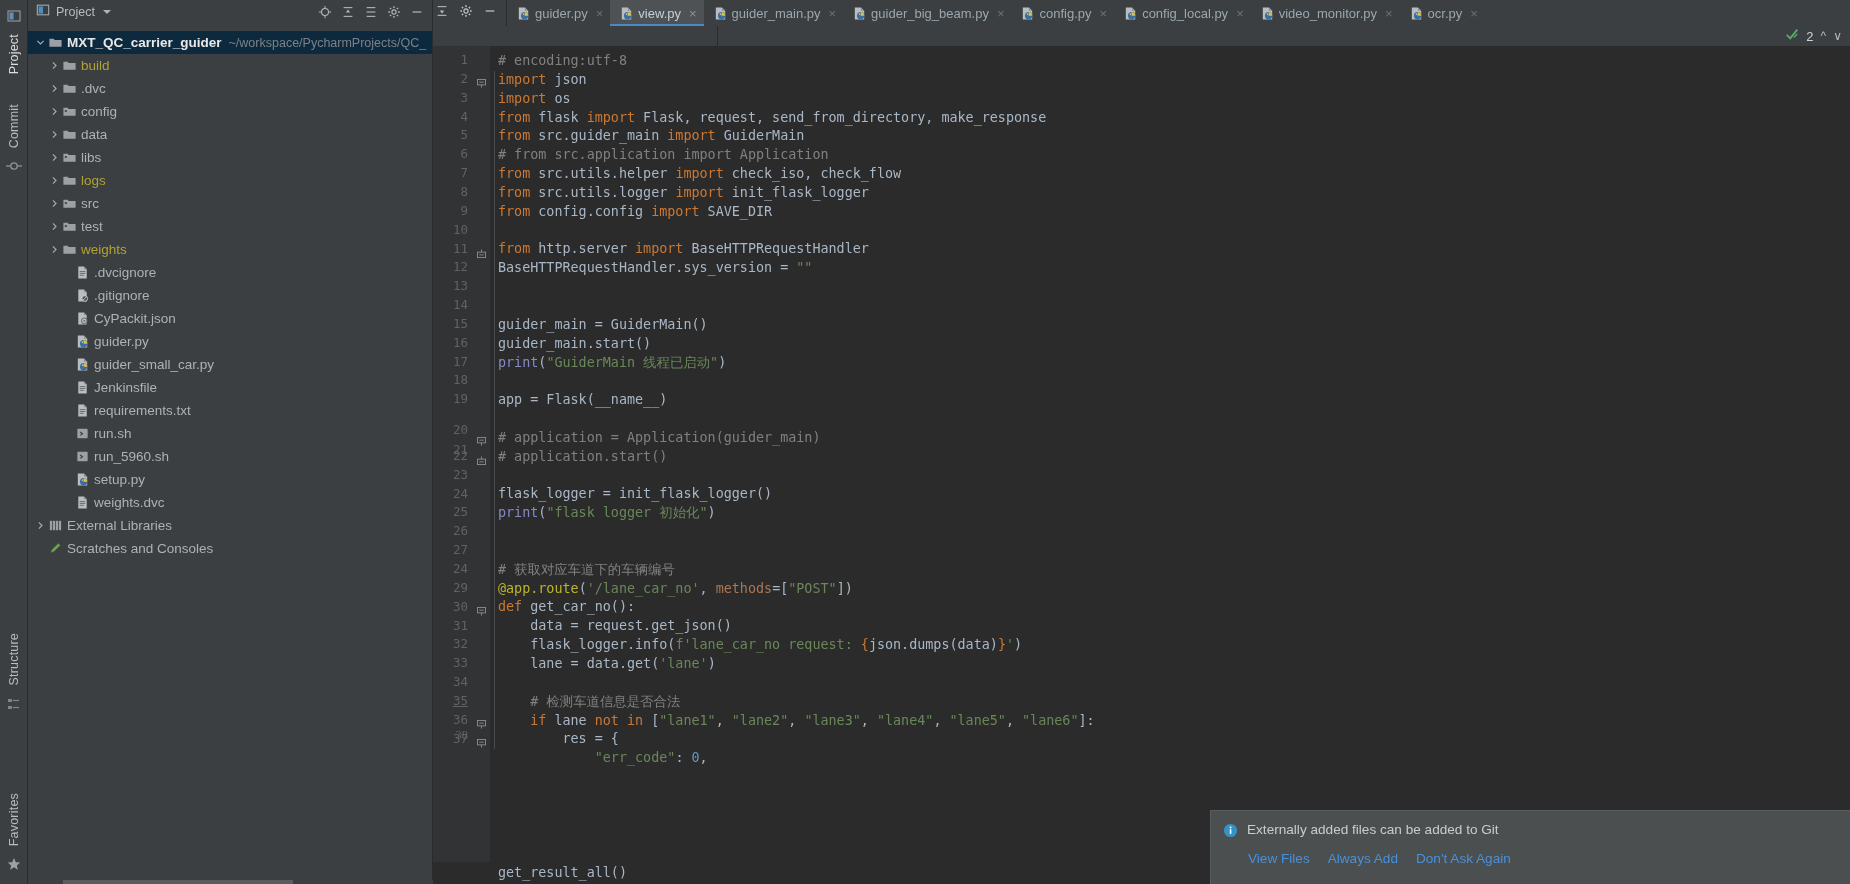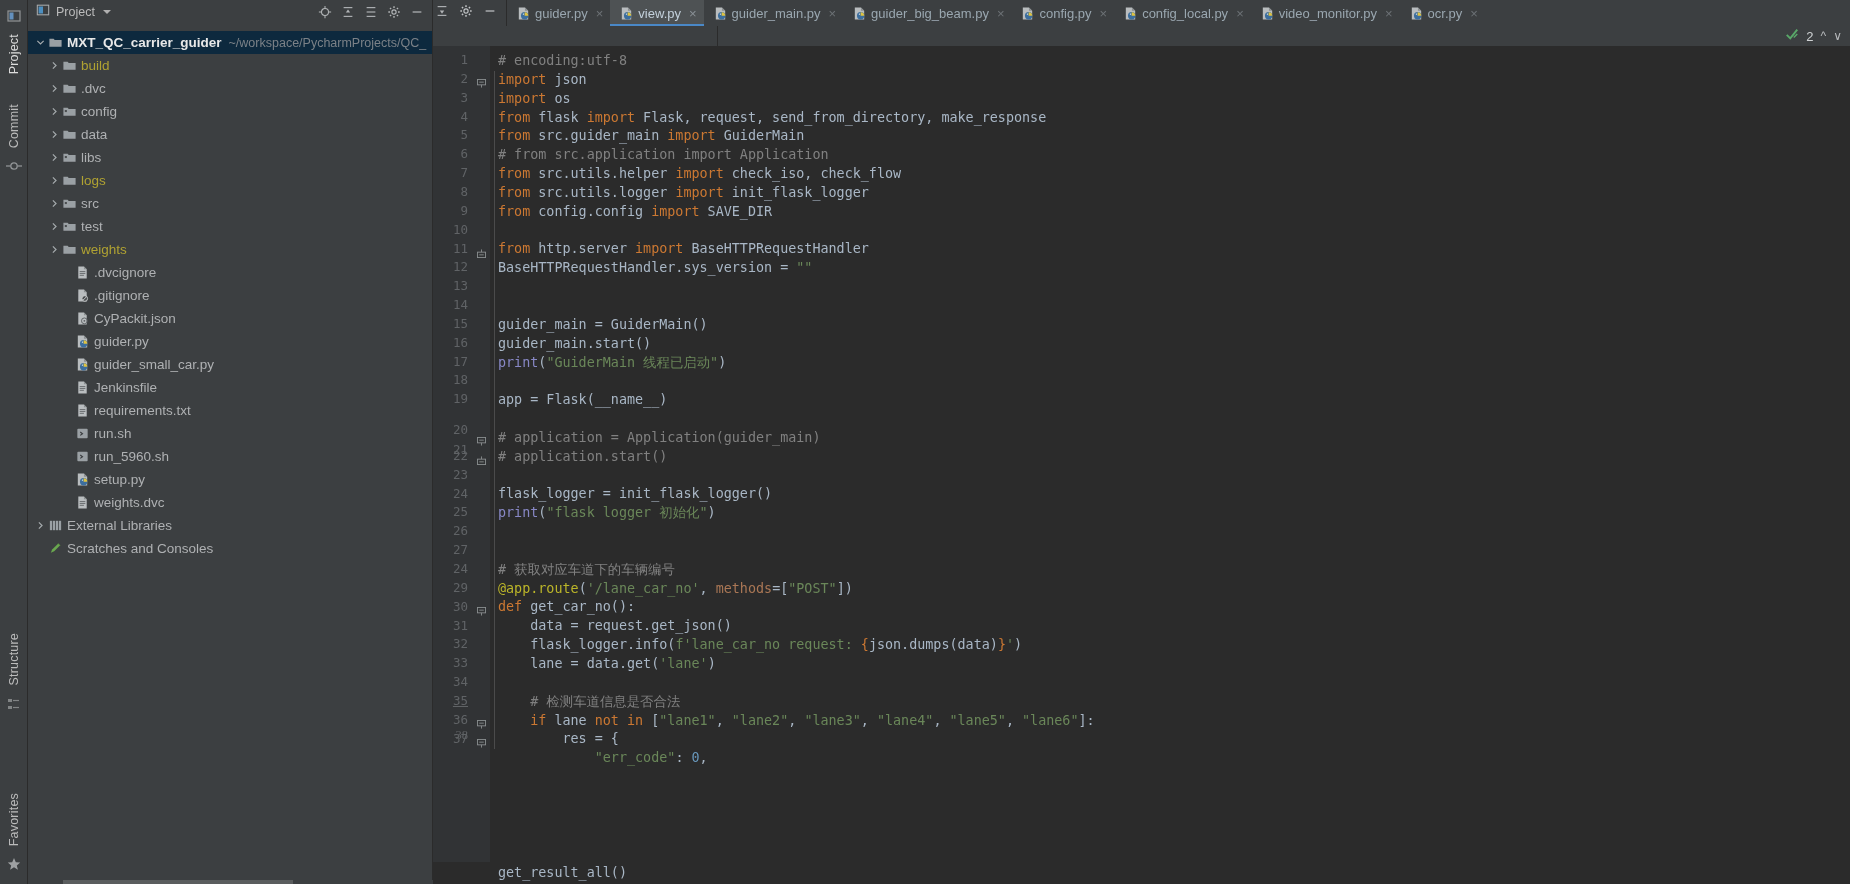--- a/index.html
+++ b/index.html
@@ -819,15 +819,32 @@
           <div class="gnum" style="top: 682px; font-family: Liberation Serif, serif;">38</div>
         </div>
       <div class="code-wrap">
         <div class="guide" id="guide" style="top: 24.85px; height: 678.6px;"></div>
         <div class="code" id="code" style="top: 6px;"><div class="cline"><span class="cmt"># encoding:utf-8</span></div><div class="cline"><span class="kw">import</span><span class="id"> json</span></div><div class="cline"><span class="kw">import</span><span class="id"> os</span></div><div class="cline"><span class="kw">from</span><span class="id"> flask </span><span class="kw">import</span><span class="id"> Flask, request, send_from_directory, make_response</span></div><div class="cline"><span class="kw">from</span><span class="id"> src.guider_main </span><span class="kw">import</span><span class="id"> GuiderMain</span></div><div class="cline"><span class="cmt"># from src.application import Application</span></div><div class="cline"><span class="kw">from</span><span class="id"> src.utils.helper </span><span class="kw">import</span><span class="id"> check_iso, check_flow</span></div><div class="cline"><span class="kw">from</span><span class="id"> src.utils.logger </span><span class="kw">import</span><span class="id"> init_flask_logger</span></div><div class="cline"><span class="kw">from</span><span class="id"> config.config </span><span class="kw">import</span><span class="id"> SAVE_DIR</span></div><div class="cline">&nbsp;</div><div class="cline"><span class="kw">from</span><span class="id"> http.server </span><span class="kw">import</span><span class="id"> BaseHTTPRequestHandler</span></div><div class="cline"><span class="id">BaseHTTPRequestHandler.sys_version = </span><span class="str">""</span></div><div class="cline">&nbsp;</div><div class="cline">&nbsp;</div><div class="cline"><span class="id">guider_main = GuiderMain()</span></div><div class="cline"><span class="id">guider_main.start()</span></div><div class="cline"><span class="bi">print</span><span class="id">(</span><span class="str">"GuiderMain 线程已启动"</span><span class="id">)</span></div><div class="cline">&nbsp;</div><div class="cline"><span class="id">app = Flask(__name__)</span></div><div class="cline">&nbsp;</div><div class="cline"><span class="cmt"># application = Application(guider_main)</span></div><div class="cline"><span class="cmt"># application.start()</span></div><div class="cline">&nbsp;</div><div class="cline"><span class="id">flask_logger = init_flask_logger()</span></div><div class="cline"><span class="bi">print</span><span class="id">(</span><span class="str">"flask logger 初始化"</span><span class="id">)</span></div><div class="cline">&nbsp;</div><div class="cline">&nbsp;</div><div class="cline"><span class="cmt"># 获取对应车道下的车辆编号</span></div><div class="cline"><span class="dec">@app.route</span><span class="id">(</span><span class="str">'/lane_car_no'</span><span class="id">, </span><span class="kwarg">methods</span><span class="id">=[</span><span class="str">"POST"</span><span class="id">])</span></div><div class="cline"><span class="kw">def</span><span class="id"> get_car_no():</span></div><div class="cline"><span class="id">    data = request.get_json()</span></div><div class="cline"><span class="id">    flask_logger.info(</span><span class="str">f'lane_car_no request: </span><span class="brace">{</span><span class="id">json.dumps(data)</span><span class="brace">}</span><span class="str">'</span><span class="id">)</span></div><div class="cline"><span class="id">    lane = data.get(</span><span class="str">'lane'</span><span class="id">)</span></div><div class="cline">&nbsp;</div><div class="cline"><span class="id">    </span><span class="cmt"># 检测车道信息是否合法</span></div><div class="cline"><span class="id">    </span><span class="kw">if</span><span class="id"> lane </span><span class="kw">not in</span><span class="id"> [</span><span class="str">"lane1"</span><span class="id">, </span><span class="str">"lane2"</span><span class="id">, </span><span class="str">"lane3"</span><span class="id">, </span><span class="str">"lane4"</span><span class="id">, </span><span class="str">"lane5"</span><span class="id">, </span><span class="str">"lane6"</span><span class="id">]:</span></div><div class="cline"><span class="id">        res = {</span></div><div class="cline"><span class="id">            </span><span class="str">"err_code"</span><span class="id">: </span><span class="num">0</span><span class="id">,</span></div></div>
       </div>
       <div class="editor-right-edge"></div>
       <div class="bottom-preview">get_result_all()</div>
     </div>
 
+    <div class="notif">
+      <div class="notif-row1">
+        <span class="info-icon">
+          <svg width="15" height="15" viewBox="0 0 16 16">
+              <circle cx="8" cy="8" r="7" fill="#3592c4"></circle>
+              <rect x="7.2" y="6.6" width="1.7" height="5" fill="#ffffff"></rect>
+              <rect x="7.2" y="3.8" width="1.7" height="1.8" fill="#ffffff"></rect>
+            </svg>
+        </span>
+        <span class="notif-msg">Externally added files can be added to Git</span>
+      </div>
+      <div class="notif-actions" id="notif-actions">
+          <a>View Files</a>
+          <a>Always Add</a>
+          <a>Don't Ask Again</a>
+        </div>
+    </div>
 
   </div>
 </div>
 
 </body></html>

